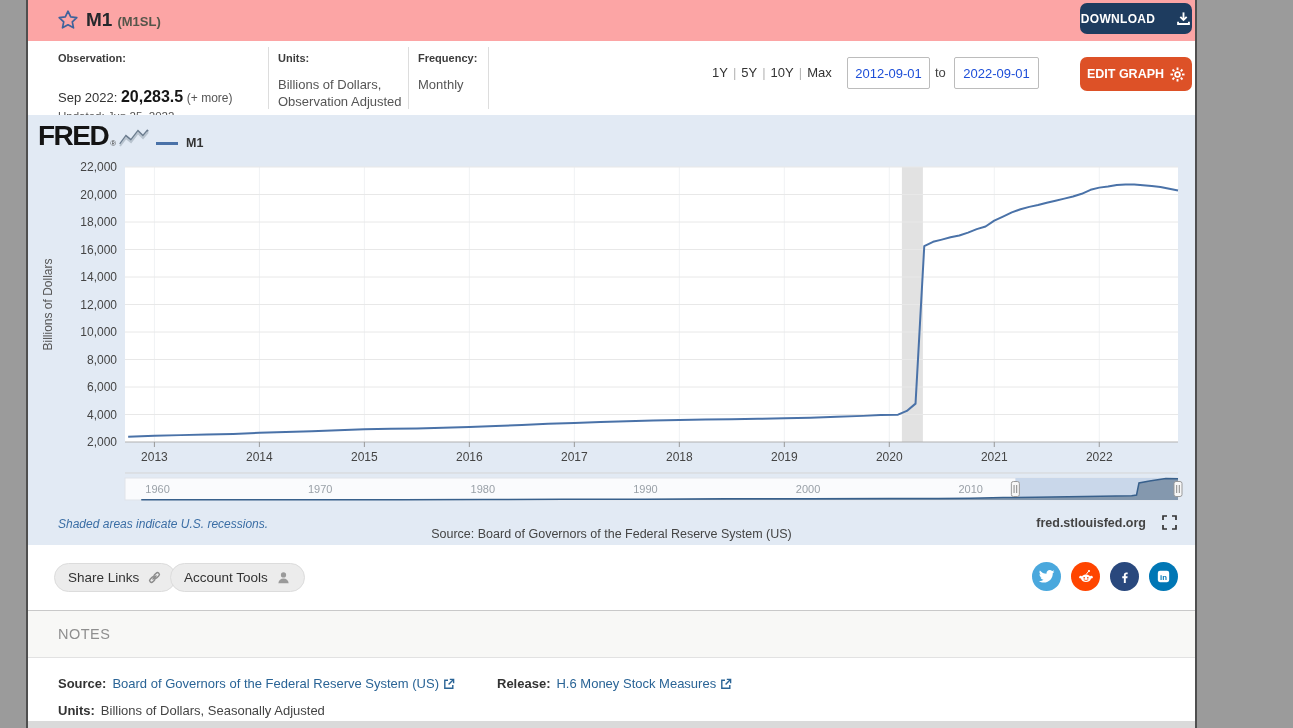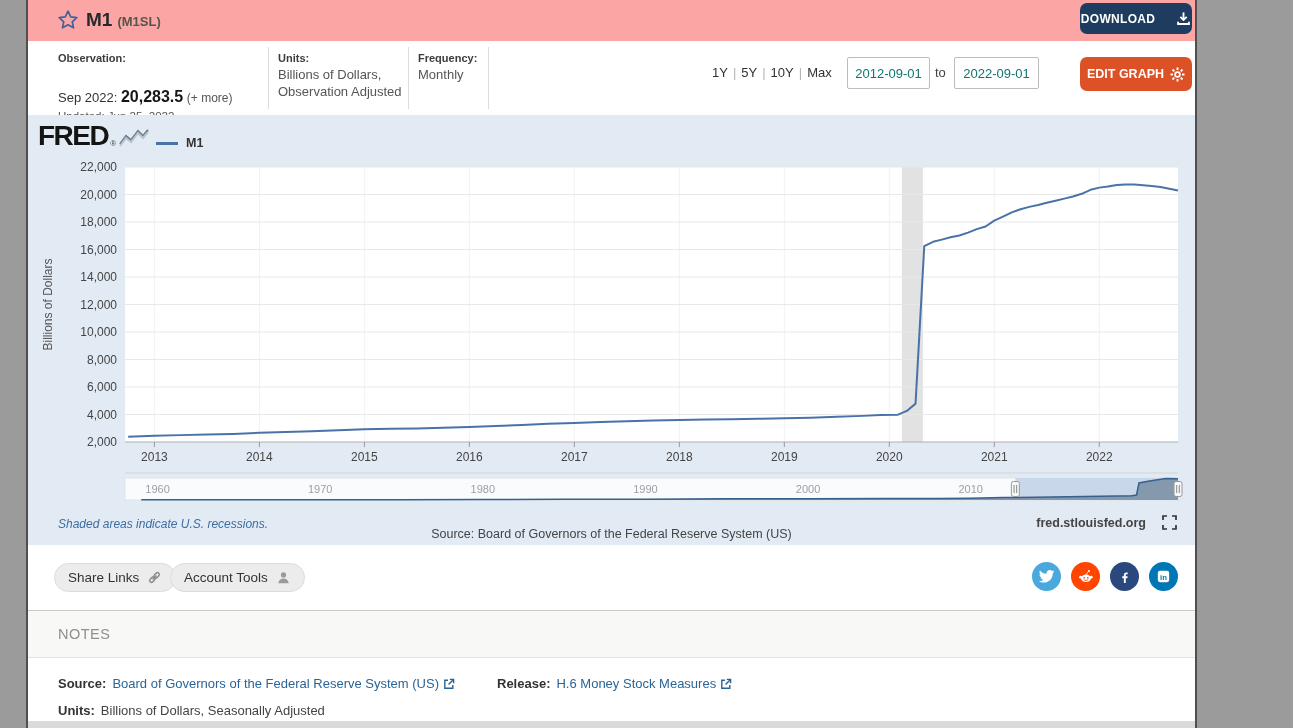--- a/index.html
+++ b/index.html
@@ -21,33 +21,33 @@
   .btn-download{
     position:absolute;left:1052px;top:3px;width:112px;height:31px;
     background:#1e3c5f;color:#fff;border:none;border-radius:7px;
     font-weight:bold;font-size:12px;letter-spacing:.3px;
     display:flex;align-items:center;justify-content:center;gap:21px;
     cursor:pointer;font-family:inherit;
   }
   
   .meta-row{position:absolute;top:41px;height:74px;left:0;right:0;background:#fff;}
   .m-col{position:absolute;top:11px;}
-  .m-lbl{font-size:11px;font-weight:bold;color:#3c3c3c;margin-bottom:2px;}
+  .m-lbl{font-size:11px;font-weight:bold;color:#3c3c3c;margin-bottom:12px;}
   .obs-line{font-size:13px;color:#333;margin-top:24px;}
   .obs-value{font-size:16px;font-weight:bold;color:#161616;}
   .obs-more{font-size:12px;color:#555;cursor:pointer;}
   .obs-upd{font-size:11.5px;color:#555;margin-top:4px;}
   .m-val{font-size:13px;color:#555;line-height:17px;}
   .m-div{position:absolute;top:6px;height:62px;width:1px;background:#ddd;}
   .presets{position:absolute;left:684px;top:24px;font-size:13px;color:#333;}
   .preset{cursor:pointer;}
   .preset-sep{color:#b5b5b5;margin:0 5px;}
   .date-input{
     position:absolute;top:16px;width:83px;height:32px;border:1px solid #bcbcbc;
-    border-radius:2px;font-size:13px;color:#0f766e;text-align:center;background:#fff;
+    border-radius:2px;font-size:13px;color:#1d4ed8;text-align:center;background:#fff;
     box-sizing:border-box;font-family:inherit;
   }
   .to-label{position:absolute;left:907px;top:24px;font-size:13px;color:#444;}
   .btn-edit{
     position:absolute;left:1052px;top:16px;width:112px;height:34px;
     background:#dd5127;border:none;border-radius:7px;color:#fff;font-weight:bold;
     font-size:12.5px;display:flex;align-items:center;justify-content:center;gap:6px;
     cursor:pointer;font-family:inherit;
   }
   

